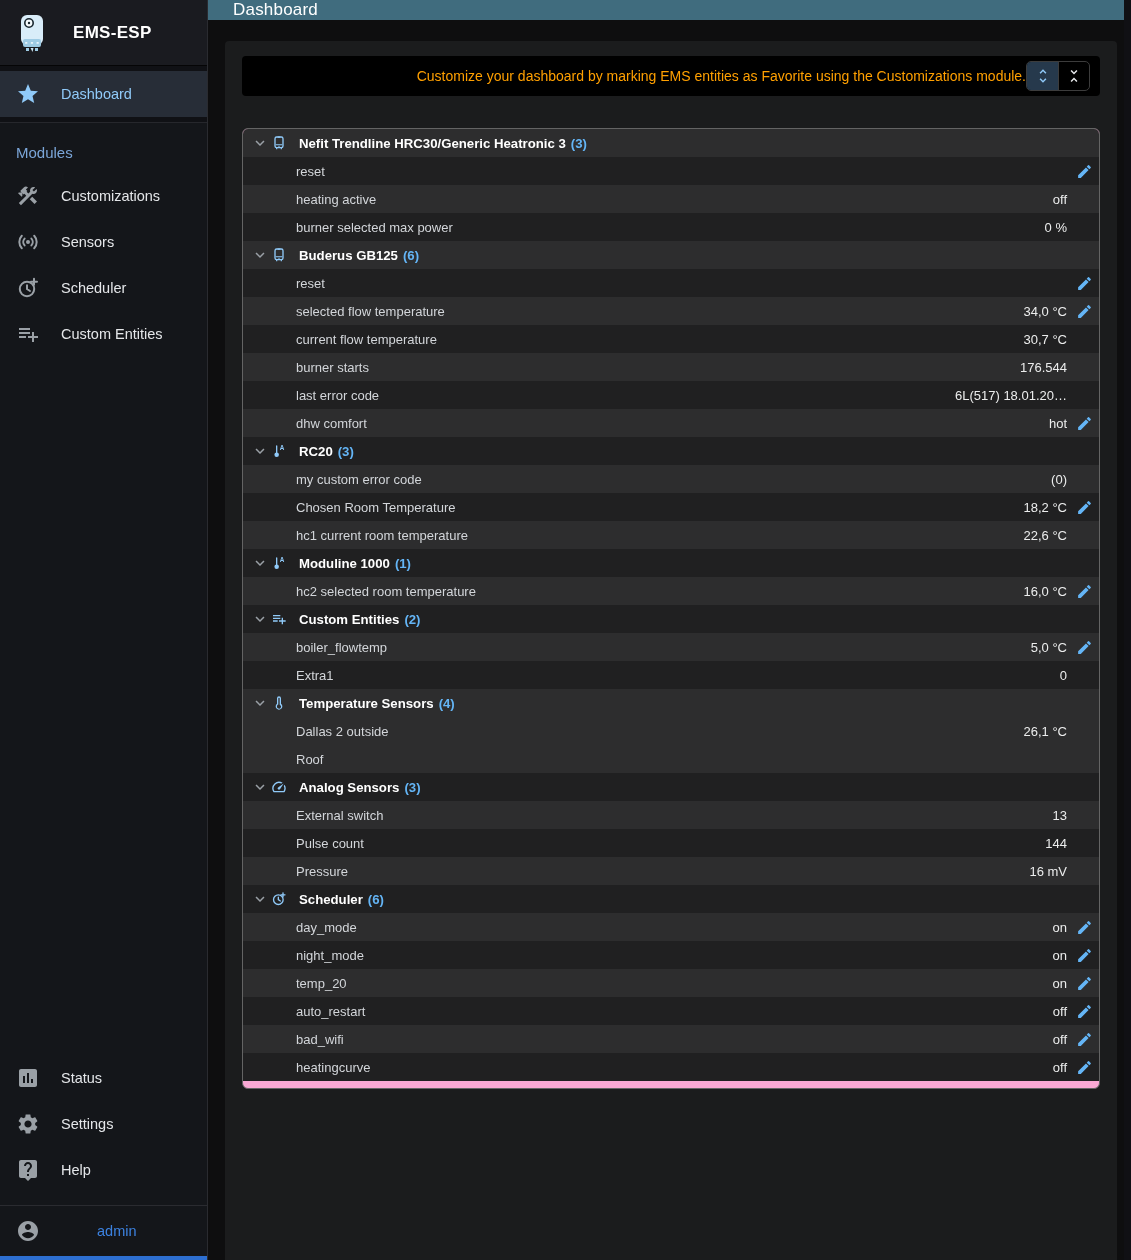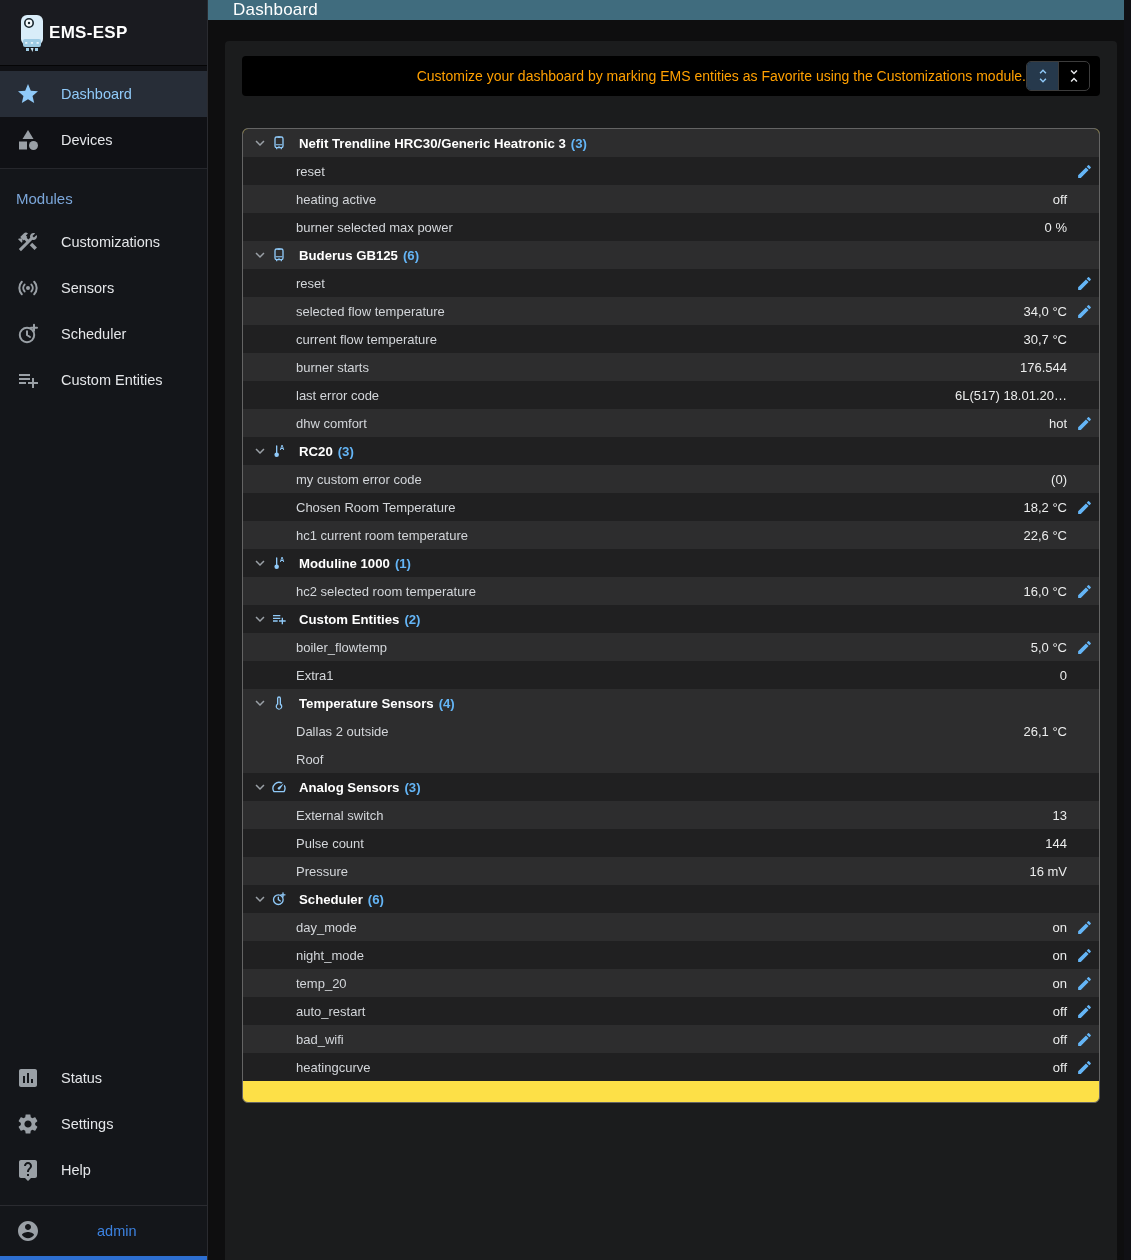--- a/index.html
+++ b/index.html
@@ -11,21 +11,21 @@
     display:flex;
   }
   
   .sidebar {
     width:208px; min-width:208px; height:1260px;
     background:#14161a; border-right:1px solid #2a2b30;
     display:flex; flex-direction:column;
   }
   .logo-area {
     height:66px; background:#1a1b20; border-bottom:1px solid #050506;
-    display:flex; align-items:center; padding:0 16px; gap:1px;
+    display:flex; align-items:center; padding:0 16px; gap:25px;
   }
   .logo-title { color:#ffffff; font-size:17px; font-weight:bold; letter-spacing:.3px; }
   .nav-block { background:#101115; border-bottom:1px solid #26272c; padding:5px 0; }
   .nav-item {
     height:46px; display:flex; align-items:center; padding:0 16px; gap:21px;
     color:#e4e6e9; font-size:14.5px; cursor:pointer;
   }
   .nav-item .nicon { width:24px; height:24px; display:flex; align-items:center; justify-content:center; color:#9aa0a6; flex:none; }
   .nav-item.active { background:#272d37; color:#90caf9; }
   .nav-item.active .nicon { color:#90caf9; }
@@ -56,22 +56,22 @@
   .notice-text { color:#ffa000; font-size:14px; font-weight:500; flex:1; }
   .btn-group { display:flex; border:1px solid #3c3c3c; border-radius:5px; overflow:hidden; }
   .tbtn {
     width:31px; height:28px; border:none; background:transparent;
     display:flex; align-items:center; justify-content:center; cursor:pointer; padding:0;
   }
   .tbtn.selected { background:#26394c; }
   .tbtn + .tbtn { border-left:1px solid #3c3c3c; }
   
   .table {
-    border:1px solid #646464; border-radius:6px; overflow:hidden; padding-bottom:21px;
-    background:#fde047;
+    border:1px solid #646464; border-radius:6px; overflow:hidden; padding-bottom:7px;
+    background:#f9a8d4;
     margin-top:32px;
   }
   .row { height:28px; display:flex; align-items:center; padding:0 6px 0 8px; font-size:13px; }
   .row.odd  { background:#2d2d2e; }
   .row.even { background:#202021; }
   .chev  { width:20px; display:flex; align-items:center; cursor:pointer; flex:none; }
   .gicon { width:22px; display:flex; align-items:center; flex:none; }
   .gname { color:#ffffff; font-weight:bold; font-size:13.2px; margin-left:6px; white-space:nowrap; }
   .gcount{ color:#64b5f6; font-weight:bold; font-size:13.2px; margin-left:5px; }
   .iname { margin-left:45px; color:#d3d6da; white-space:nowrap; }
@@ -104,30 +104,20 @@
 
   <div class="nav-block">
     <div class="nav-item active">
       <span class="nicon">
         <svg width="24" height="24" viewBox="0 0 24 24" fill="currentColor">
             <path d="M12 17.27 18.18 21l-1.64-7.03L22 9.24l-7.19-.61L12 2 9.19 8.63 2 9.24l5.46 4.73L5.82 21z"></path>
           </svg>
       </span>
       <span>Dashboard</span>
     </div>
-    <div class="nav-item">
-      <span class="nicon">
-        <svg width="24" height="24" viewBox="0 0 24 24" fill="currentColor">
-            <path d="m12 2-5.5 9h11z"></path>
-            <circle cx="17.5" cy="17.5" r="4.5"></circle>
-            <path d="M3 13.5h8v8H3z"></path>
-          </svg>
-      </span>
-      <span>Devices</span>
-    </div>
   </div>
 
   <div class="modules-header">Modules</div>
 
   <div class="nav-item">
     <span class="nicon">
       <svg width="24" height="24" viewBox="0 0 24 24" fill="currentColor">
           <path d="m13.78 15.17 2.43-2.43 4.76 4.76-2.43 2.43z"></path>
           <path d="M17.5 10c1.93 0 3.5-1.57 3.5-3.5 0-.58-.16-1.12-.41-1.6l-2.7 2.7-1.49-1.49 2.7-2.7C18.62 3.16 18.08 3 17.5 3 15.57 3 14 4.57 14 6.5c0 .41.08.8.21 1.16l-1.85 1.85-1.78-1.78.71-.71-1.41-1.41 2.12-2.12a3 3 0 0 0-4.24 0L4.22 7.03l1.41 1.41H2.81l-.71.71 3.54 3.54.71-.71V9.15l1.41 1.41.71-.71 1.78 1.78-7.41 7.41 2.12 2.12L16.34 9.79c.36.13.75.21 1.16.21z"></path>
         </svg>

